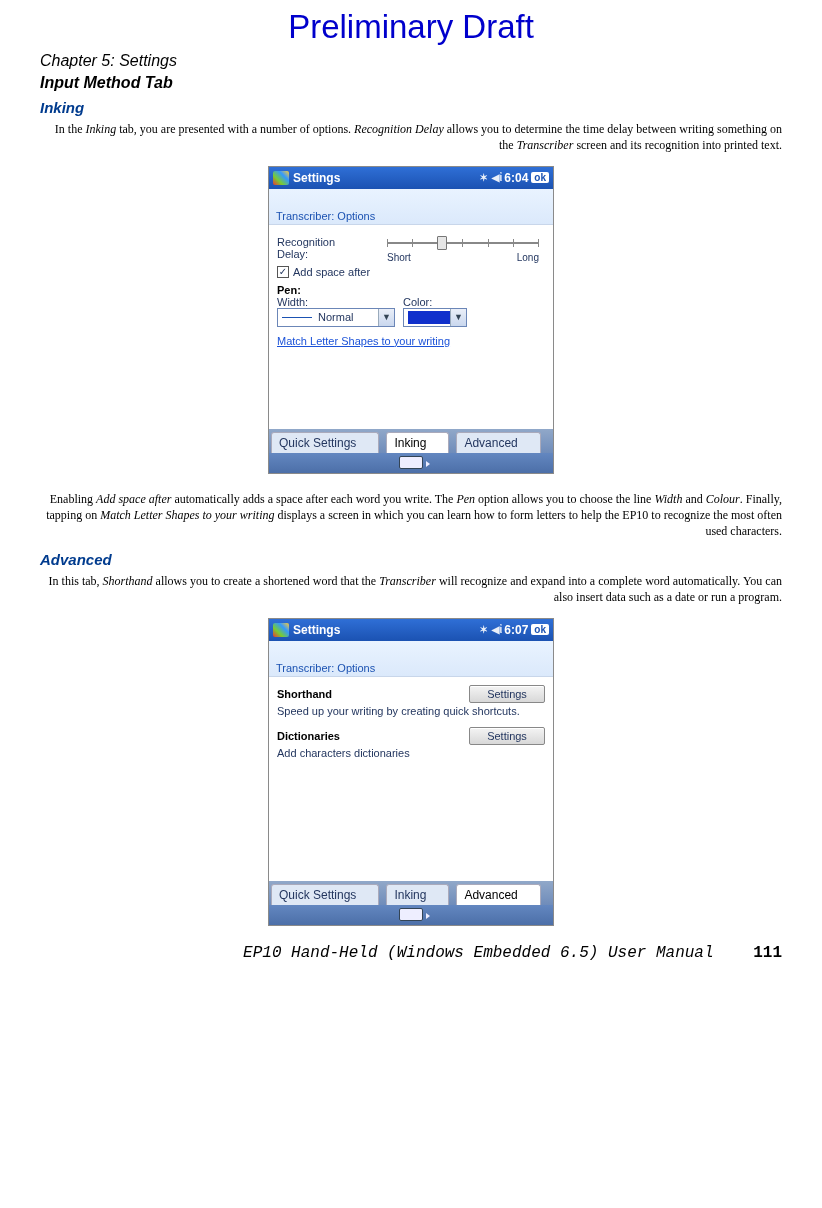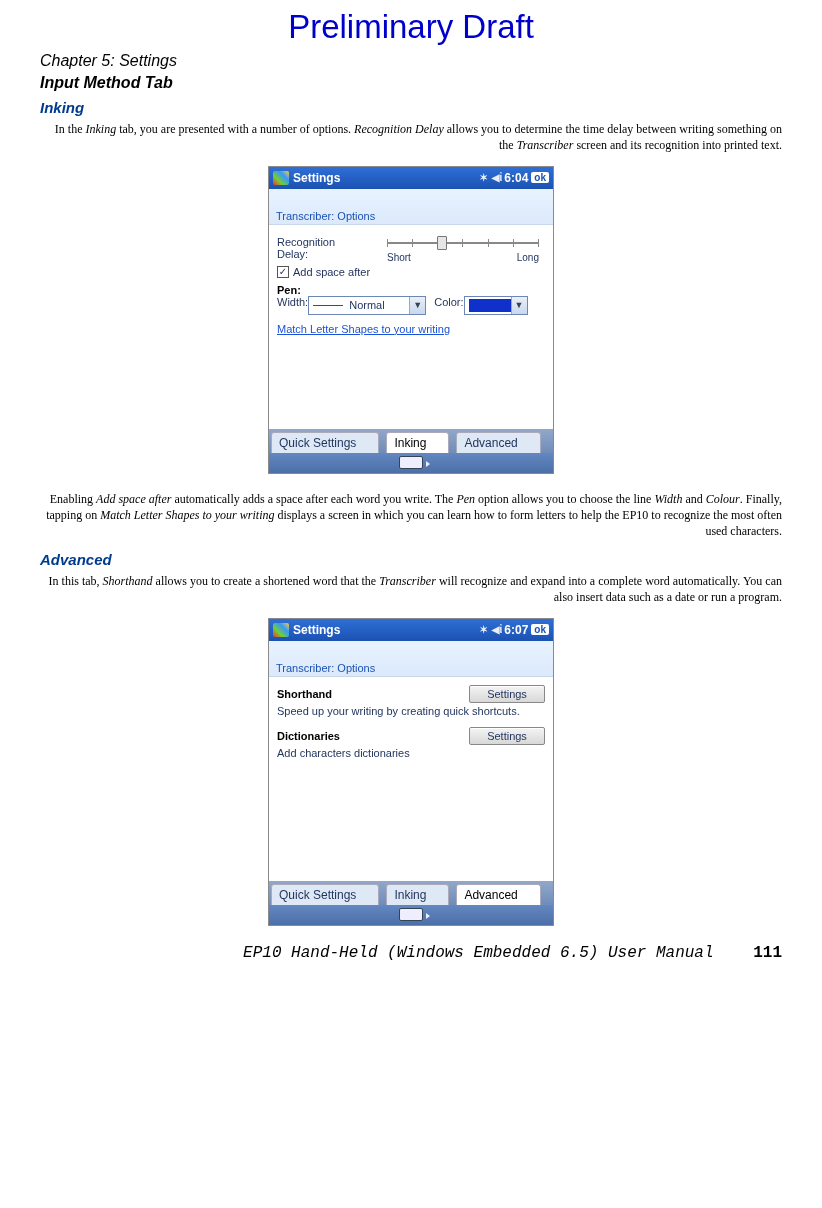--- a/index.html
+++ b/index.html
@@ -116,21 +116,21 @@
   .slider .ticks { position:absolute; left:6px; right:6px; top:5px; height:8px; display:flex; justify-content:space-between; }
   .slider .ticks span { width:1px; height:8px; background:#888; display:block; }
   .slider .thumb {
     position:absolute; top:2px; left:56px; width:10px; height:14px;
     background:#e6e6e6; border:1px solid #777; border-radius:1px;
   }
   .slider-labels { display:flex; justify-content:space-between; font-size:10px; padding:0 6px; margin-top:-2px; color:#23365f; }
   .chk { width:12px; height:12px; border:1px solid #555; display:inline-flex; align-items:center; justify-content:center; margin-right:4px; font-size:10px; line-height:1; }
   .pen-head { font-weight: bold; margin-top: 6px; color:#000; font-size:11px; }
   .pen-row { display:flex; gap:8px; align-items:flex-end; }
-  .pen-col { display:flex; }
+  .pen-col { display:flex; flex-direction:column; }
   .pen-col .sublbl { font-size:11px; color:#23365f; }
   .combo {
     border:1px solid #6b86b7; height:19px; display:flex; align-items:center; padding:0 4px; font-size:11px; position:relative; background:#fff;
   }
   .combo .arrow {
     position:absolute; right:0; top:0; bottom:0; width:16px;
     background:linear-gradient(#eaeff8,#c9d7ee);
     border-left:1px solid #9ab;
     display:flex; align-items:center; justify-content:center;
     font-size:9px; color:#345;

